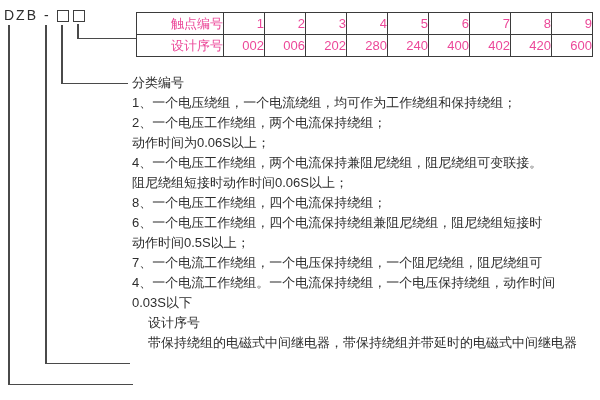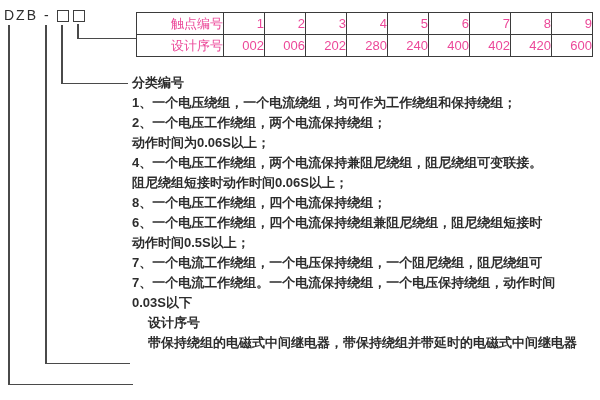--- a/index.html
+++ b/index.html
@@ -28,21 +28,21 @@
   table.contact td{
     border:1.5px solid #3b3b3b;text-align:right;vertical-align:middle;
     font-size:13px;height:21px;padding:0;color:#ec4899;
   }
   td.rowlbl{width:86px;}
   td.val{width:40px;}
   
   .textblock{
     position:absolute;left:132px;top:73px;font-size:13px;color:#2d2d2d;
   }
-  .textblock .tline{height:20px;line-height:20px;white-space:nowrap;font-weight:bold;}
+  .textblock .tline{height:20px;line-height:20px;white-space:nowrap;}
   .tline.shift{padding-left:3px;margin-left:13px;}
 </style>
 </head>
 <body>
 
 <div id="page">
 
   <div class="model-code">DZB - 2</div>
   <span id="box1" class="code-box"></span>
   <span id="box2" class="code-box"></span>
@@ -92,19 +92,19 @@
     <div class="tline">分类编号</div>
     <div class="tline">1、一个电压绕组，一个电流绕组，均可作为工作绕组和保持绕组；</div>
     <div class="tline">2、一个电压工作绕组，两个电流保持绕组；</div>
     <div class="tline">动作时间为0.06S以上；</div>
     <div class="tline">4、一个电压工作绕组，两个电流保持兼阻尼绕组，阻尼绕组可变联接。</div>
     <div class="tline">阻尼绕组短接时动作时间0.06S以上；</div>
     <div class="tline">8、一个电压工作绕组，四个电流保持绕组；</div>
     <div class="tline">6、一个电压工作绕组，四个电流保持绕组兼阻尼绕组，阻尼绕组短接时</div>
     <div class="tline">动作时间0.5S以上；</div>
     <div class="tline">7、一个电流工作绕组，一个电压保持绕组，一个阻尼绕组，阻尼绕组可</div>
-    <div class="tline">7、一个电流工作绕组。一个电流保持绕组，一个电压保持绕组，动作时间</div>
+    <div class="tline">4、一个电流工作绕组。一个电流保持绕组，一个电压保持绕组，动作时间</div>
     <div class="tline">0.03S以下</div>
     <div class="tline shift">设计序号</div>
     <div class="tline shift">带保持绕组的电磁式中间继电器，带保持绕组并带延时的电磁式中间继电器</div>
   </div>
 
 </div>
 
 </body></html>

